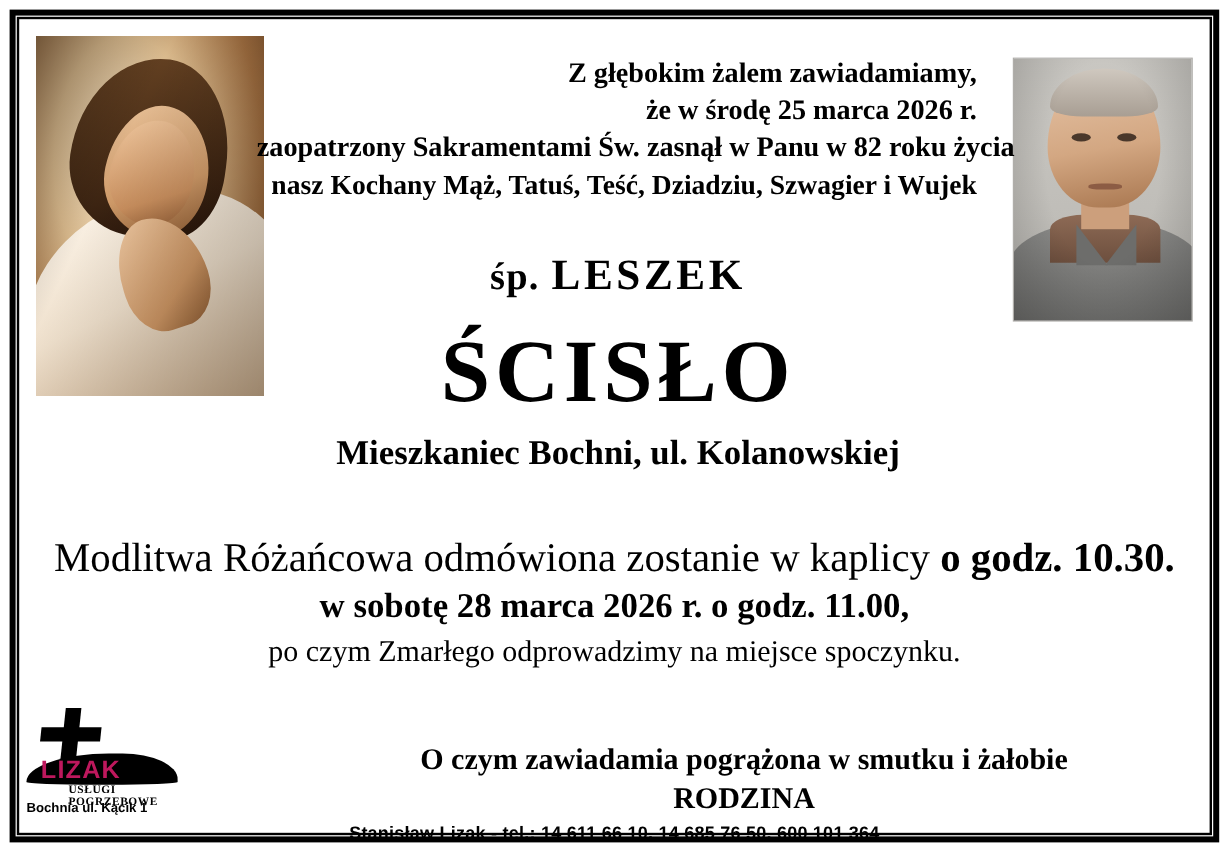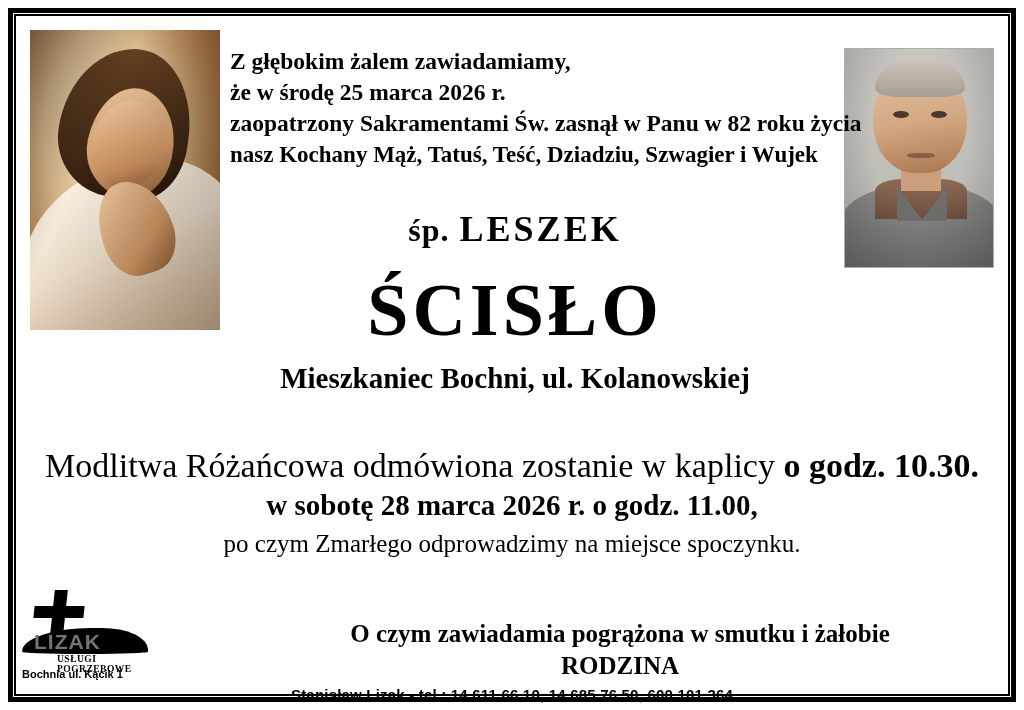--- a/index.html
+++ b/index.html
@@ -208,24 +208,24 @@
 
   
   .content {
     position: absolute;
     left: 0;
     top: 0;
     width: 1024px;
   }
   .intro {
     position: absolute;
-    left: 230px;
+    left: 214px;
     top: 46px;
     width: 600px;
-    text-align: left;
+    text-align: right;
     font-family: Liberation Serif, serif;
   }
   .intro div {
     font-size: 23.5px;
     font-weight: bold;
     line-height: 31px;
     white-space: nowrap;
   }
   .intro .line4 { font-size: 23px; }
 
@@ -322,21 +322,21 @@
     background: #000;
     border-radius: 60% 40% 50% 50% / 100% 90% 10% 10%;
   }
   .logo .brand {
     position: absolute;
     left: 14px;
     top: 42px;
     font-family: "Liberation Sans", sans-serif;
     font-size: 21px;
     font-weight: bold;
-    color: #737373;
+    color: #be185d;
     letter-spacing: 1px;
   }
   .logo .sub1 {
     position: absolute;
     left: 8px;
     top: 66px;
     font-family: Liberation Serif, serif;
     font-size: 9.5px;
     font-weight: bold;
     letter-spacing: 0.5px;

